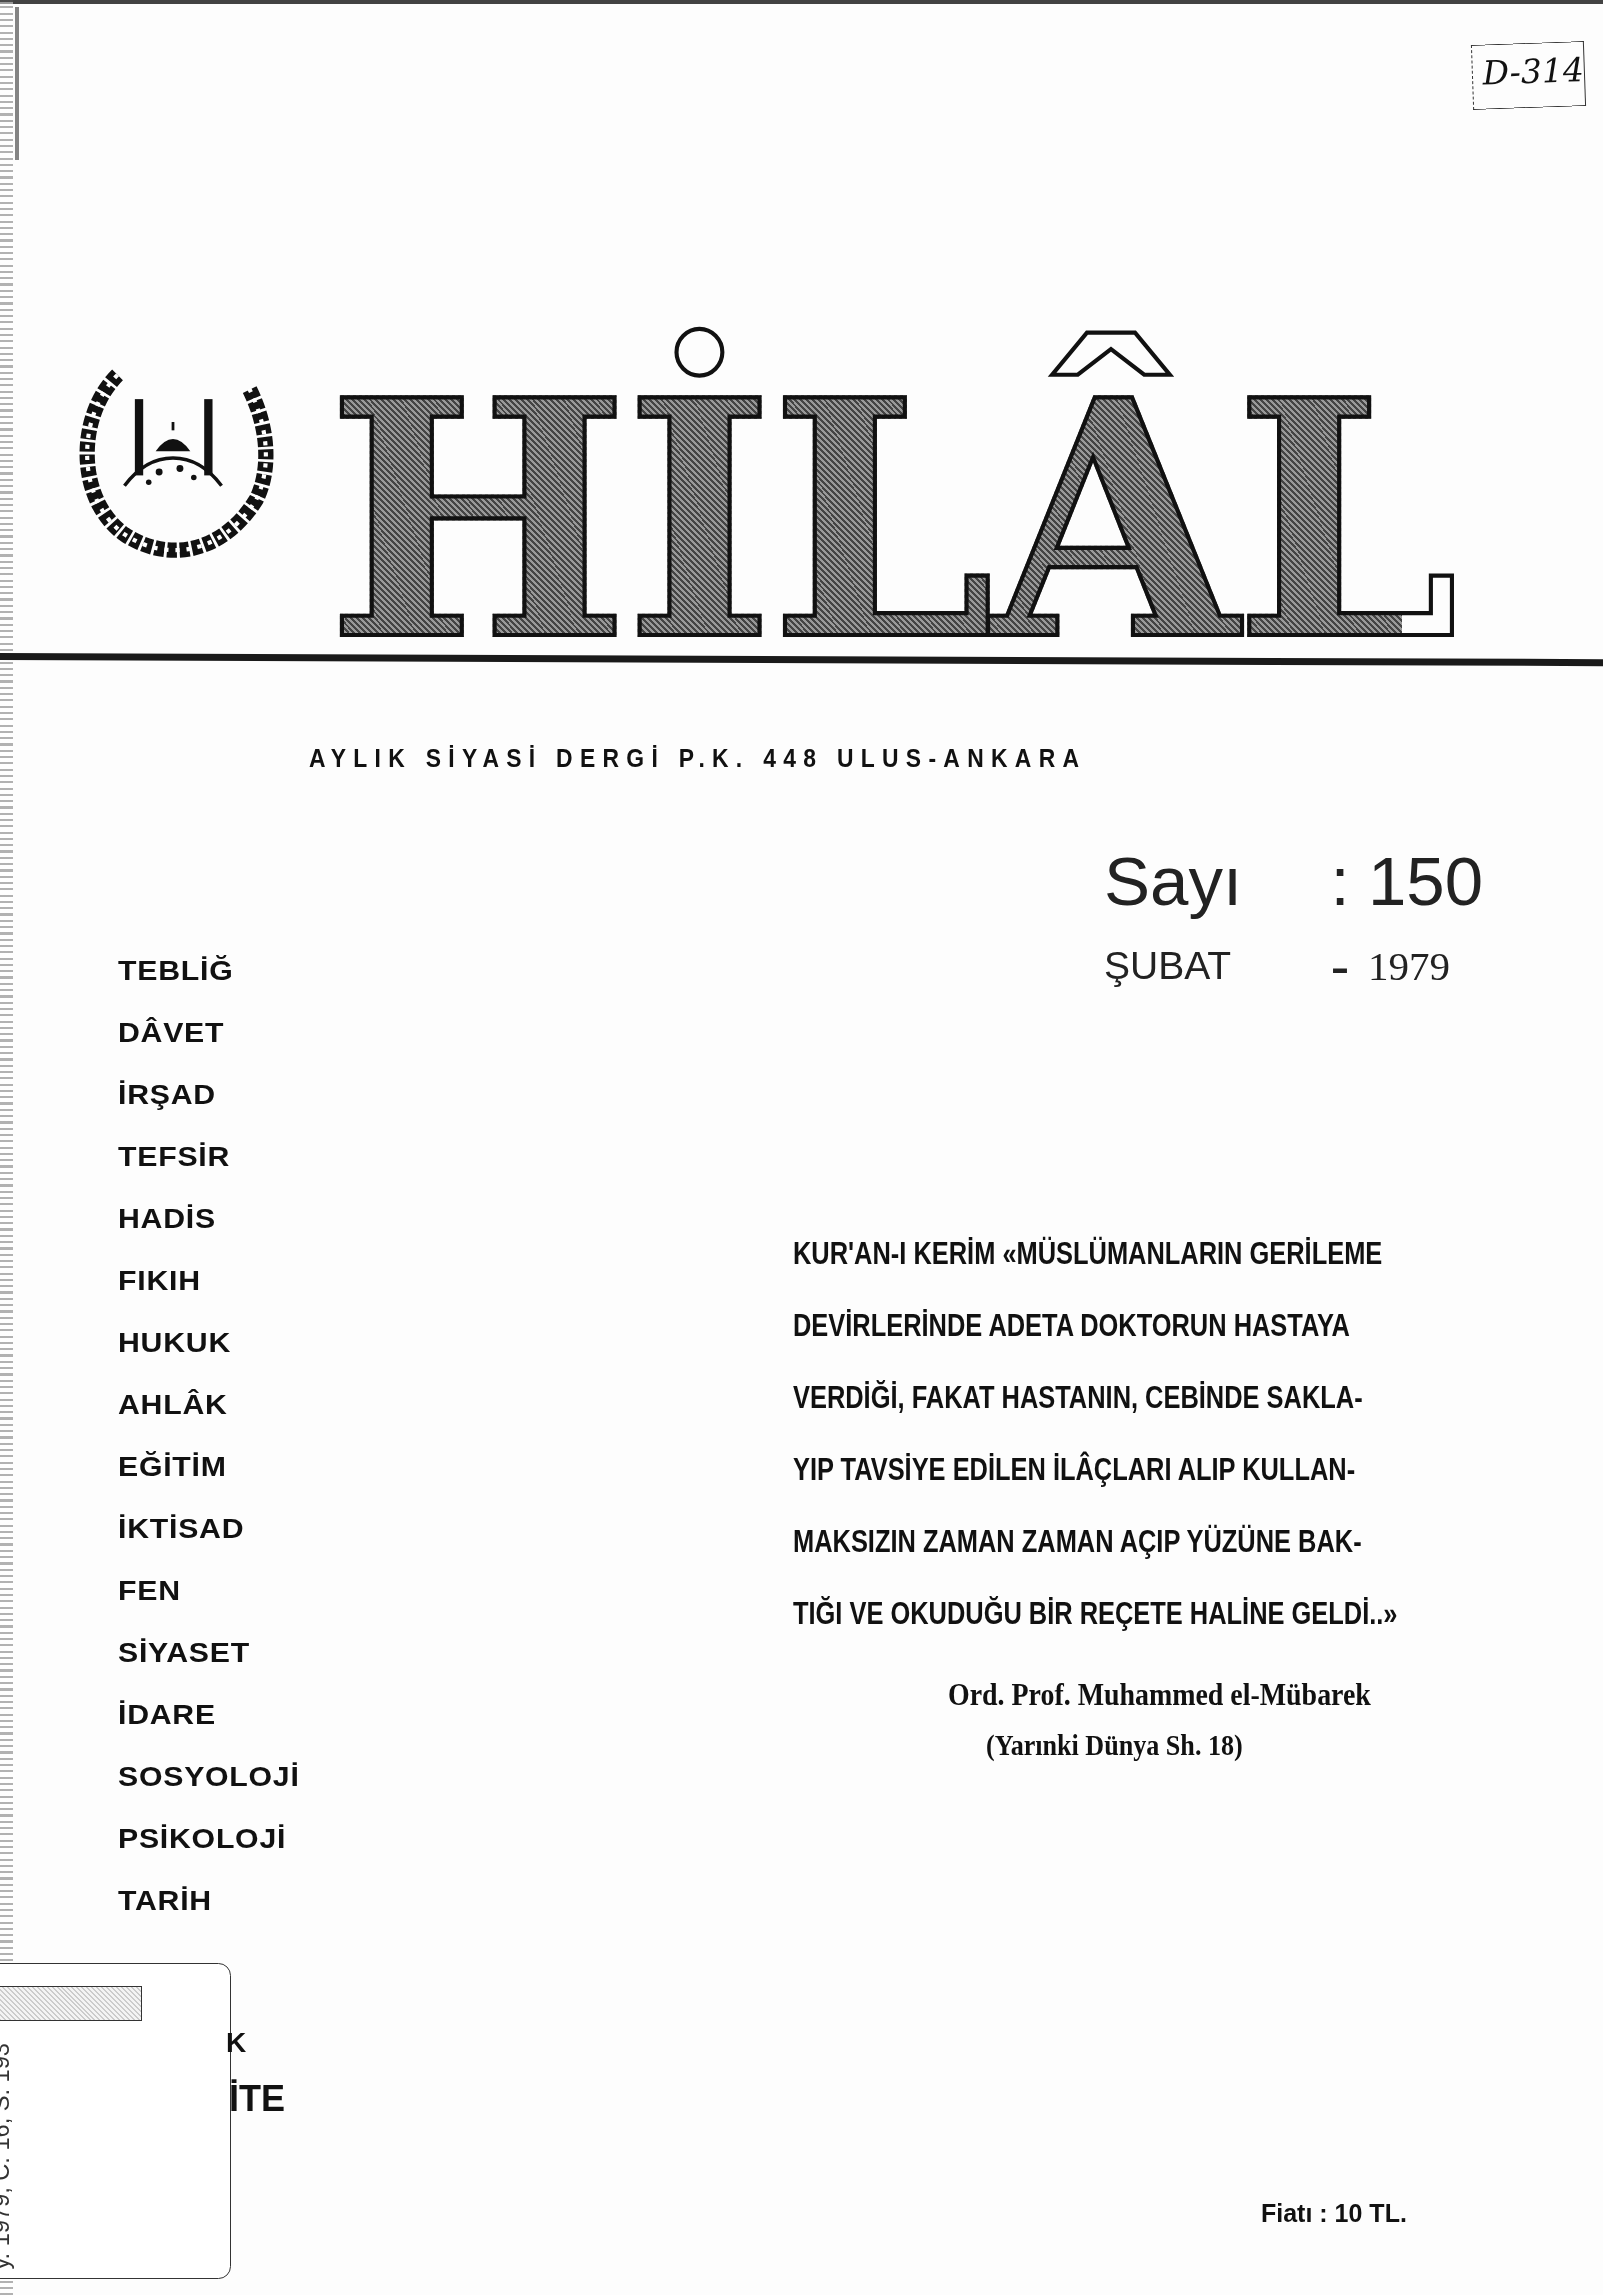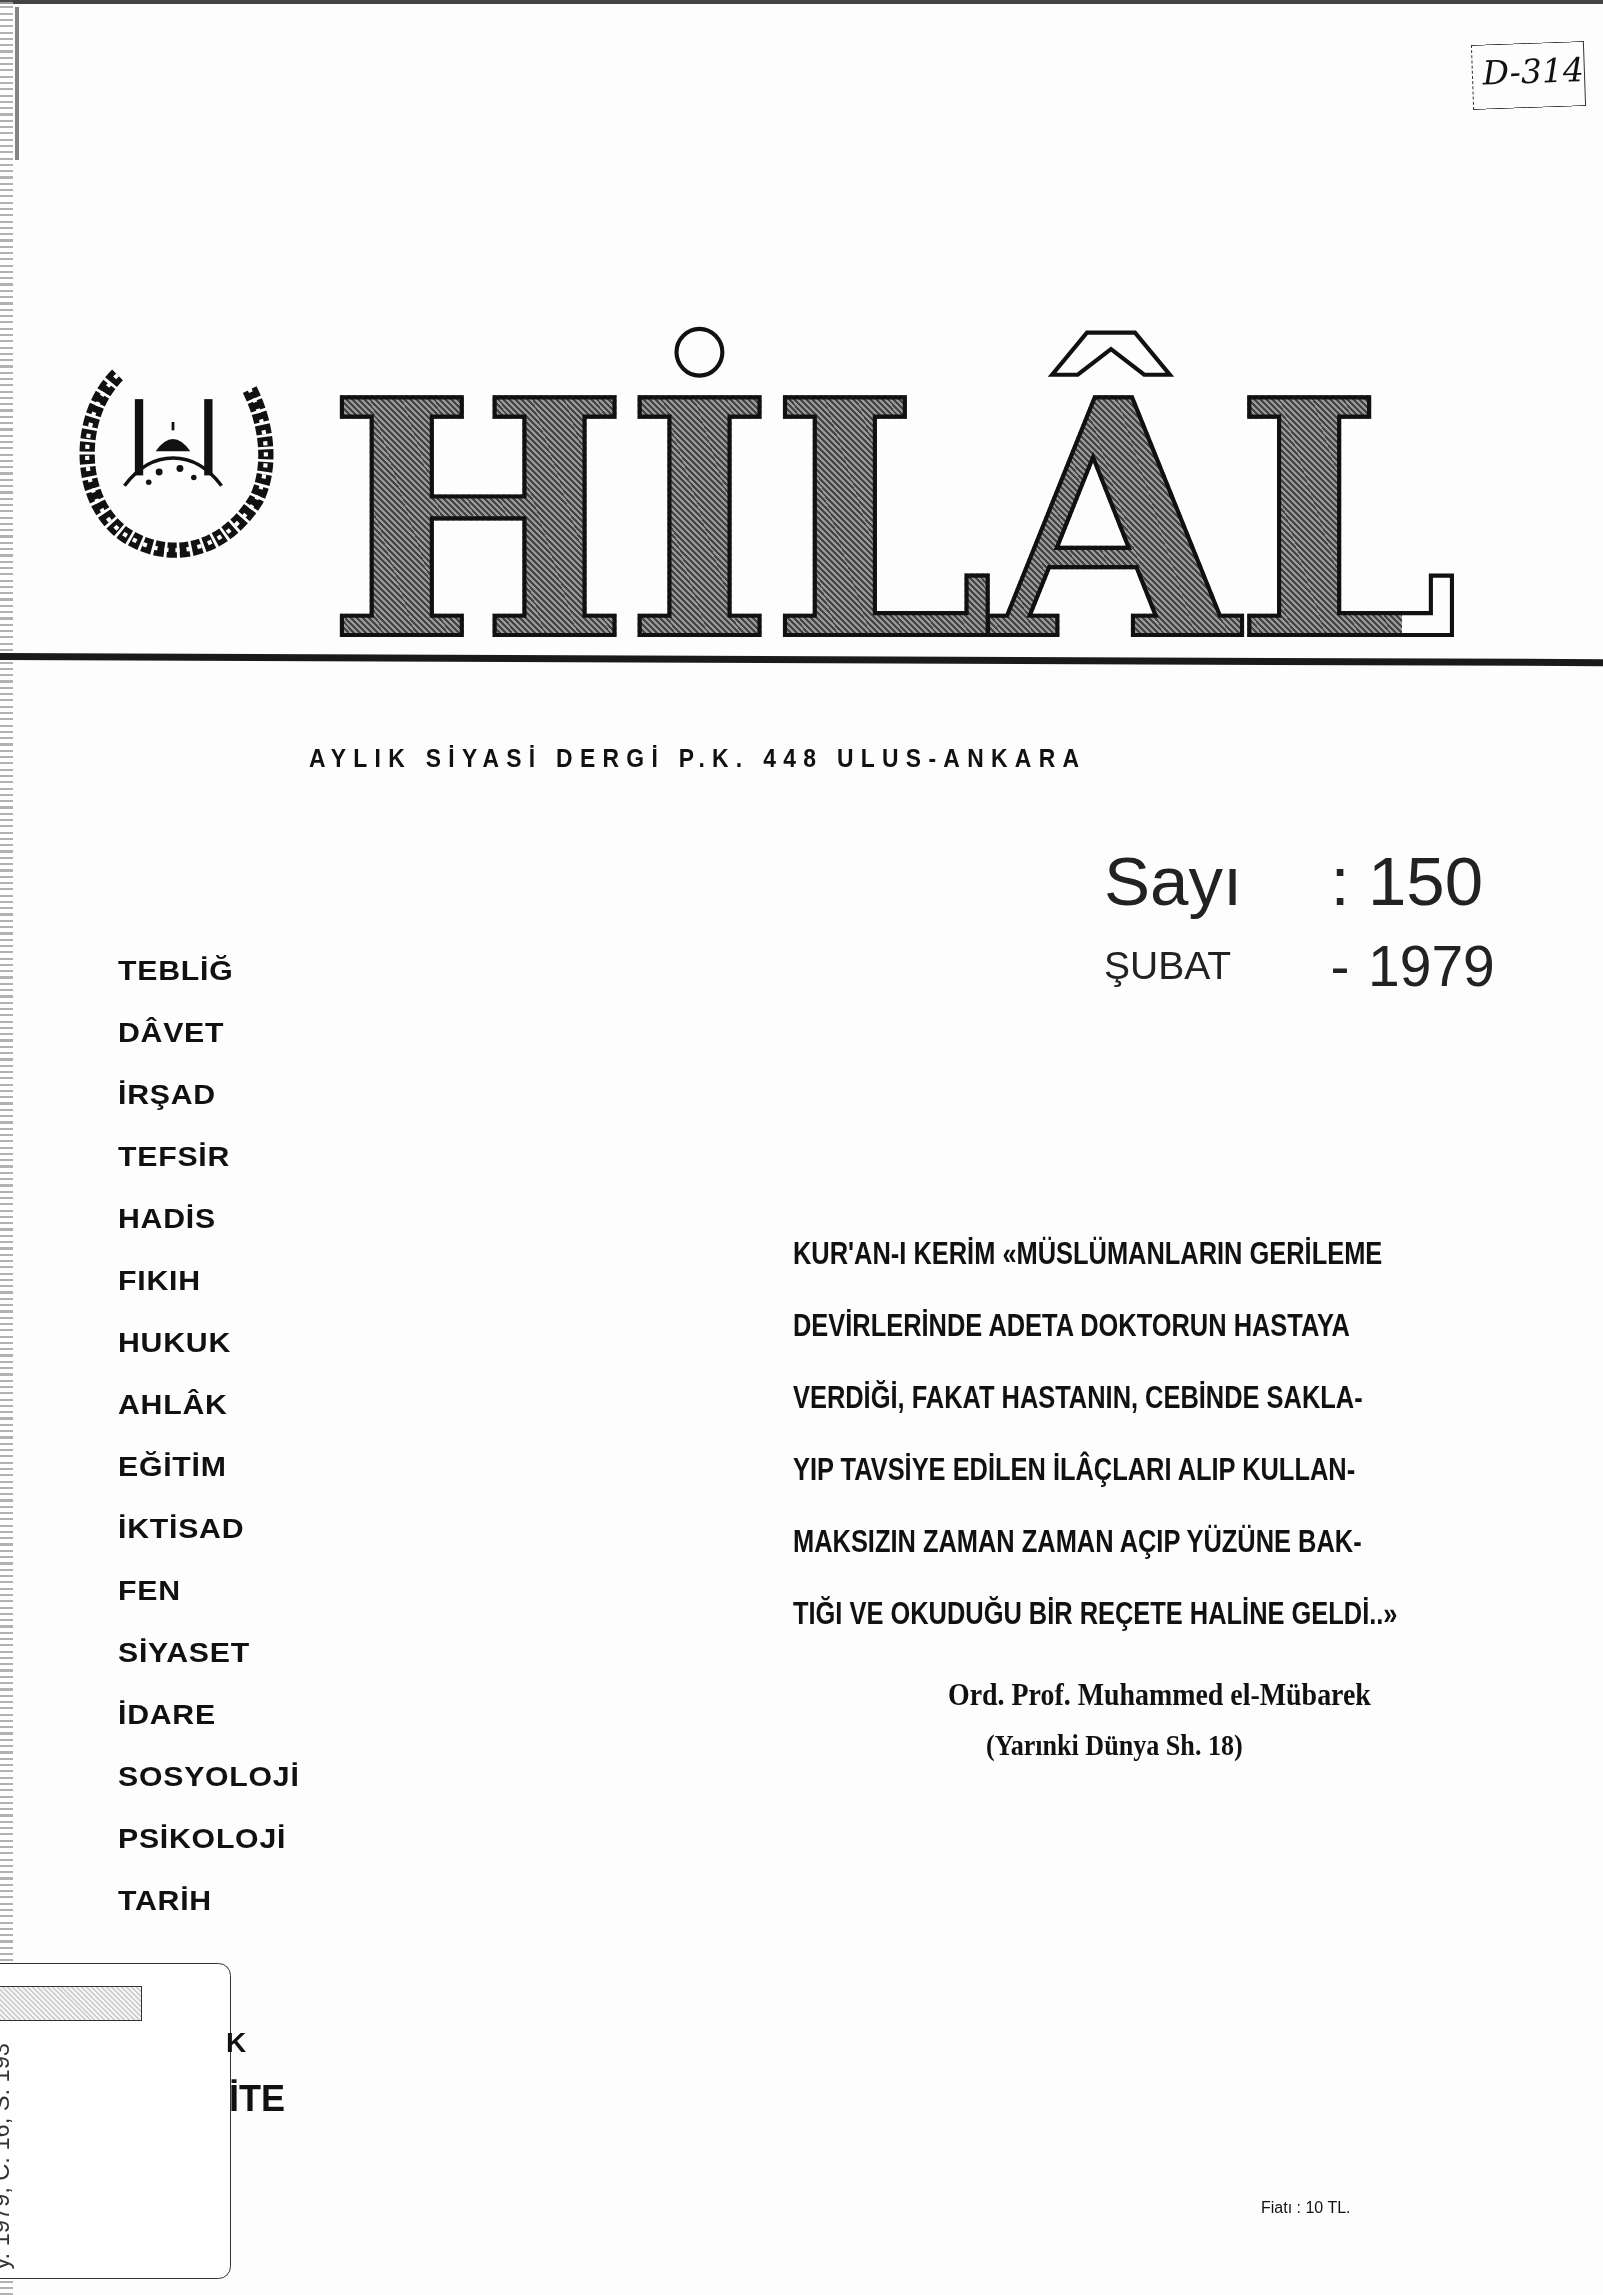--- a/index.html
+++ b/index.html
@@ -37,21 +37,21 @@
     .subhead { position: absolute; left: 309px; top: 743px; font-weight: bold; font-size: 26px;
       letter-spacing: 8.3px; color: #111; white-space: nowrap; transform: scaleX(.88); transform-origin: left; }
 
     .issue { position: absolute; left: 1104px; top: 837px; font-size: 69px; line-height: 78px; color: #222; }
     .issue .row { display: flex; white-space: nowrap; margin-top: 6px; }
     .issue .lbl { width: 208px; }
     .issue .sep { width: 56px; text-align: center; }
     .issue .val { }
     .issue .row2 .lbl { width: 208px; font-size: 39px; }
     .issue .row2 .sep { font-size: 57px; }
-    .issue .row2 .val { font-size: 57px; }
+    .issue .row2 .val { font-size: 41px; font-family: Liberation Serif, serif; }
 
     .topics { position: absolute; left: 118px; top: 955px; width: 236px; }
     .topic { height: 62px; font-weight: bold; font-size: 28px; color: #111; white-space: nowrap;
       letter-spacing: 0.7px; transform: scaleX(1.08); transform-origin: left; }
 
     .quote { position: absolute; left: 793px; top: 1236px; width: 667px; }
     .qline { height: 72px; font-weight: bold; font-size: 31px; color: #111; white-space: nowrap;
       transform: scaleX(.82); transform-origin: left; }
     .author { position: absolute; left: 948px; top: 1677px; font-family: "Liberation Serif", serif;
       font-weight: bold; font-size: 31px; white-space: nowrap; color: #111; transform: scaleX(.9); transform-origin: left; }
@@ -60,21 +60,21 @@
 
     .label-card { position: absolute; left: -7px; top: 1963px; width: 236px; height: 314px;
       border: 1.4px solid #333; border-radius: 0 12.5px 12.5px 0; background: #fff; }
     .label-bar { position: absolute; left: 0; top: 22px; width: 146px; height: 33px; border: 1.4px solid #333;
       background: repeating-linear-gradient(45deg, #ccc 0 1.4px, #f4f4f4 1.4px 3.5px); }
     .vtext { position: absolute; left: -111px; top: 174px; width: 236px; font-size: 23.6px; color: #333;
       transform: rotate(-90deg); white-space: nowrap; }
     .partial-k { position: absolute; left: 226px; top: 2027px; font-weight: bold; font-size: 28px; }
     .partial-ite { position: absolute; left: 229px; top: 2078px; font-weight: bold; font-size: 36px; }
 
-    .price { position: absolute; left: 1261px; top: 2199px; font-weight: normal; font-size: 16px; white-space: nowrap;
+    .price { position: absolute; left: 1261px; top: 2199px; font-weight: bold; font-size: 25px; white-space: nowrap;
       color: #111; text-align: right; }
   </style>
 </head>
 <body>
 
 <div class="page">
   <div class="top-edge"></div>
   <div class="left-edge"></div>
   <div class="left-edge2"></div>
 

